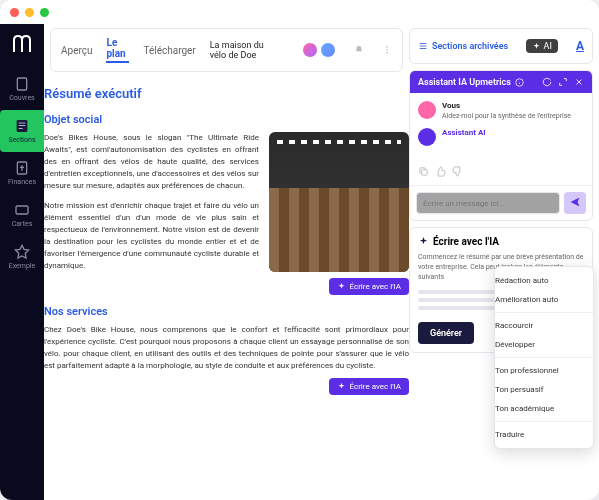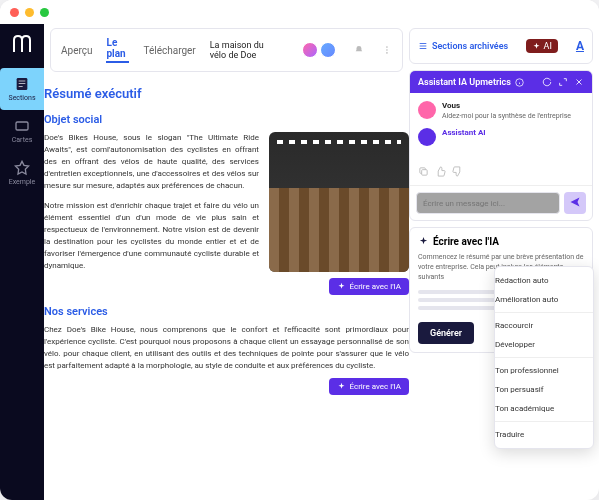--- a/index.html
+++ b/index.html
@@ -5,21 +5,21 @@
 *{margin:0;padding:0;box-sizing:border-box;font-family:-apple-system,BlinkMacSystemFont,"Segoe UI",Roboto,sans-serif}
 body{background:#f5f5f7;width:599px;height:500px;overflow:hidden}
 .window{width:599px;height:500px;background:#fff;border-radius:12px;overflow:hidden;box-shadow:0 4px 24px rgba(0,0,0,0.1);display:flex;flex-direction:column}
 .titlebar{height:24px;display:flex;align-items:center;padding:0 10px;gap:6px;background:#fff}
 .dot{width:9px;height:9px;border-radius:50%}
 .dot.r{background:#ff5f57}.dot.y{background:#febc2e}.dot.g{background:#28c840}
 .app{flex:1;display:flex;overflow:hidden}
 .sidebar{width:44px;background:#0a0a1f;display:flex;flex-direction:column;align-items:center;padding-top:8px}
 .logo{width:24px;height:24px;margin-bottom:12px;color:#fff}
 .nav-item{width:44px;padding:8px 0;display:flex;flex-direction:column;align-items:center;gap:2px;color:#8a8a9e;cursor:pointer;font-size:7px}
-.nav-item.active{background:#7dd3fc;color:#1a1a3e;border-radius:4px 0 0 4px}
+.nav-item.active{background:#22c55e;color:#1a1a3e;border-radius:4px 0 0 4px}
 .nav-icon{width:16px;height:16px}
 .main{flex:1;display:flex;overflow:hidden}
 .content{flex:1;display:flex;flex-direction:column;overflow:hidden;min-width:0}
 .topbar{height:44px;border:1px solid #e5e5ed;border-radius:6px;margin:4px 6px;display:flex;align-items:center;padding:0 10px;gap:14px;font-size:10px}
 .tab{color:#666;cursor:pointer}
 .tab.active{color:#2b5ce6;border-bottom:2px solid #2b5ce6;padding-bottom:2px;font-weight:700}
 .doc-title{margin-left:auto;font-weight:400;color:#222;font-size:9px}
 .avatars{display:flex;gap:2px;margin-left:6px}
 .avatar{width:16px;height:16px;border-radius:50%;background:linear-gradient(135deg,#f6a,#a6f);border:1px solid #fff}
 .doc{flex:1;overflow-y:auto;padding:10px 0}
@@ -27,21 +27,21 @@
 .h2{color:#2b5ce6;font-size:11px;font-weight:600;margin:10px 0 6px}
 .section{display:flex;gap:10px}
 .para{font-size:8px;line-height:1.5;color:#333;text-align:justify}
 .img-box{width:140px;height:140px;border-radius:6px;background:linear-gradient(180deg,#2a2a2a 0%,#3a3a3a 100%);flex-shrink:0;position:relative;overflow:hidden}
 .img-box::before{content:"";position:absolute;bottom:0;left:0;right:0;height:60%;background:repeating-linear-gradient(90deg,#8a6a4a 0 10px,#6a4a2a 10px 20px)}
 .img-box::after{content:"";position:absolute;top:8px;left:8px;right:8px;height:4px;background:repeating-linear-gradient(90deg,#fff 0 6px,transparent 6px 12px)}
 .ai-btn{background:#5b2ee6;color:#fff;border:none;border-radius:4px;padding:4px 8px;font-size:8px;cursor:pointer;display:inline-flex;align-items:center;gap:3px;float:right;margin-top:6px}
 .right{width:190px;display:flex;flex-direction:column;gap:6px;padding:4px 6px 4px 0;overflow:hidden}
 .right-top{height:36px;border:1px solid #e5e5ed;border-radius:6px;display:flex;align-items:center;padding:0 8px;gap:14px;font-size:9px}
 .arch{color:#2b5ce6;font-weight:600;display:flex;align-items:center;gap:4px}
-.ai-badge{margin-left:auto;background:#7f1d1d;color:#fff;border-radius:4px;padding:2px 6px;display:flex;align-items:center;gap:3px;font-size:9px}
+.ai-badge{margin-left:auto;background:#404040;color:#fff;border-radius:4px;padding:2px 6px;display:flex;align-items:center;gap:3px;font-size:9px}
 .underline-a{color:#2b5ce6;font-weight:700;font-size:12px;text-decoration:underline;margin-left:4px}
 .chat{border:1px solid #e5e5ed;border-radius:6px;display:flex;flex-direction:column;overflow:hidden}
 .chat-head{background:#5b2ee6;color:#fff;padding:6px 8px;font-size:9px;font-weight:600;display:flex;align-items:center;gap:4px}
 .chat-body{padding:8px;font-size:8px}
 .msg{display:flex;gap:6px;margin-bottom:8px}
 .msg-av{width:18px;height:18px;border-radius:50%;background:#f6a;flex-shrink:0}
 .msg-av.bot{background:#5b2ee6}
 .msg-body{flex:1}
 .msg-name{font-weight:700;color:#222}
 .msg-text{color:#666;font-size:7px;margin-top:2px}
@@ -69,28 +69,41 @@
   <div class="titlebar">
     <div class="dot r"></div>
     <div class="dot y"></div>
     <div class="dot g"></div>
   </div>
   <div class="app">
     <div class="sidebar">
       <svg class="logo" viewBox="0 0 24 24" fill="none" stroke="currentColor" stroke-width="2">
           <path d="M4 20V8c0-2 1-4 4-4s4 2 4 4v12M12 20V8c0-2 1-4 4-4s4 2 4 4v12"></path>
         </svg>
+      <div class="nav-item">
+        <svg class="nav-icon" viewBox="0 0 24 24" fill="none" stroke="currentColor" stroke-width="2">
+            <rect x="5" y="3" width="14" height="18" rx="2"></rect>
+          </svg>
+        <span>Couvres</span>
+      </div>
       <div class="nav-item active">
         <svg class="nav-icon" viewBox="0 0 24 24" fill="currentColor">
             <rect x="4" y="3" width="16" height="18" rx="2"></rect>
             <rect x="7" y="7" width="10" height="1" fill="#fff"></rect>
             <rect x="7" y="11" width="10" height="1" fill="#fff"></rect>
             <rect x="7" y="15" width="6" height="1" fill="#fff"></rect>
           </svg>
         <span>Sections</span>
+      </div>
+      <div class="nav-item">
+        <svg class="nav-icon" viewBox="0 0 24 24" fill="none" stroke="currentColor" stroke-width="2">
+            <rect x="5" y="3" width="14" height="18" rx="2"></rect>
+            <path d="M12 8v8M9 11h6"></path>
+          </svg>
+        <span>Finances</span>
       </div>
       <div class="nav-item">
         <svg class="nav-icon" viewBox="0 0 24 24" fill="none" stroke="currentColor" stroke-width="2">
             <rect x="3" y="6" width="18" height="12" rx="2"></rect>
           </svg>
         <span>Cartes</span>
       </div>
       <div class="nav-item">
         <svg class="nav-icon" viewBox="0 0 24 24" fill="none" stroke="currentColor" stroke-width="2">
             <polygon points="12 2 15 8 22 9 17 14 18 21 12 18 6 21 7 14 2 9 9 8 12 2"></polygon>

